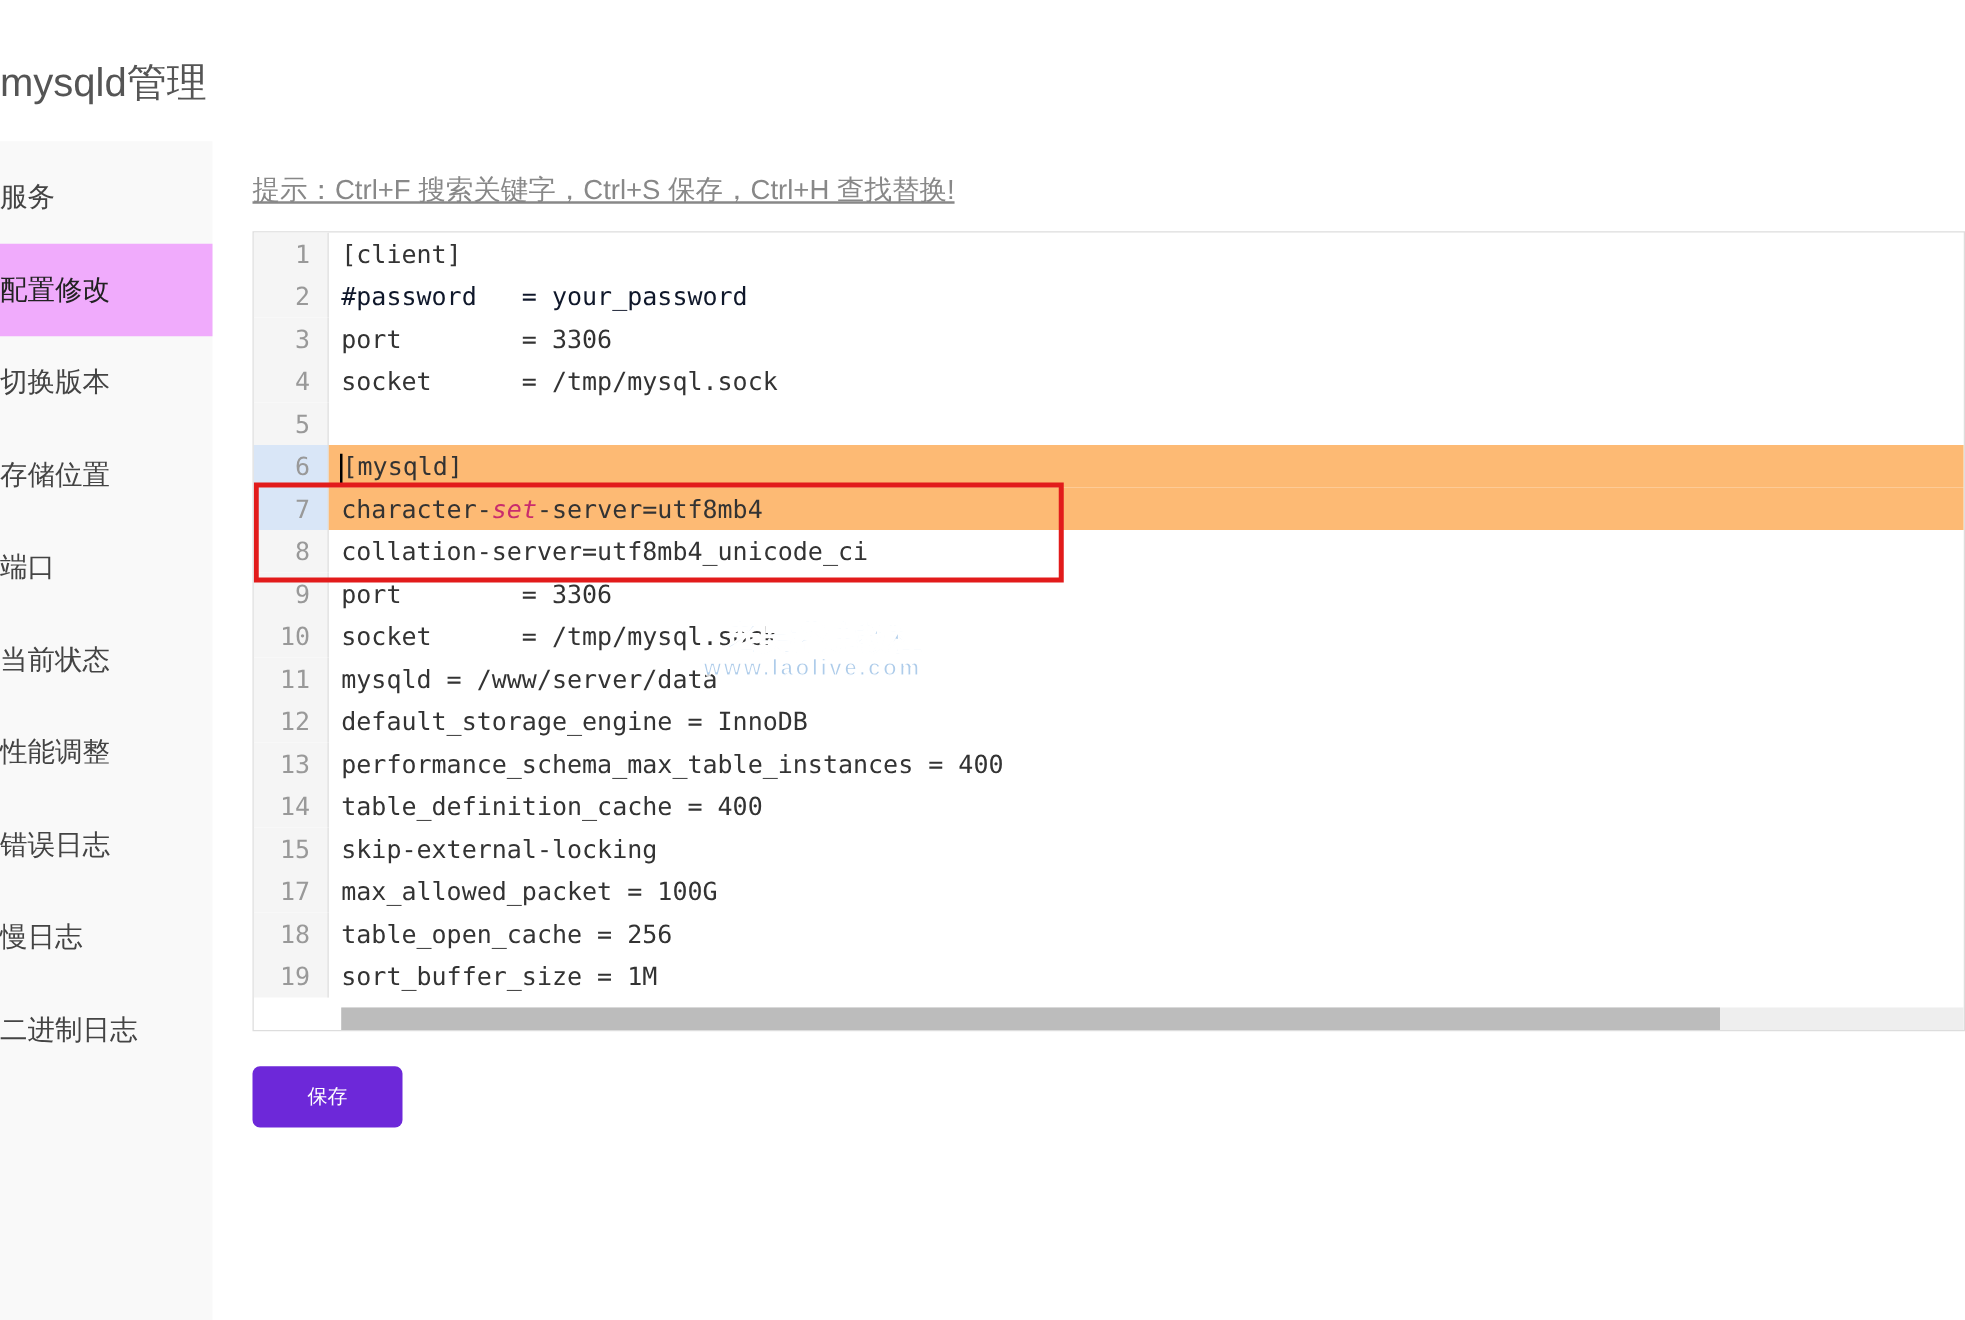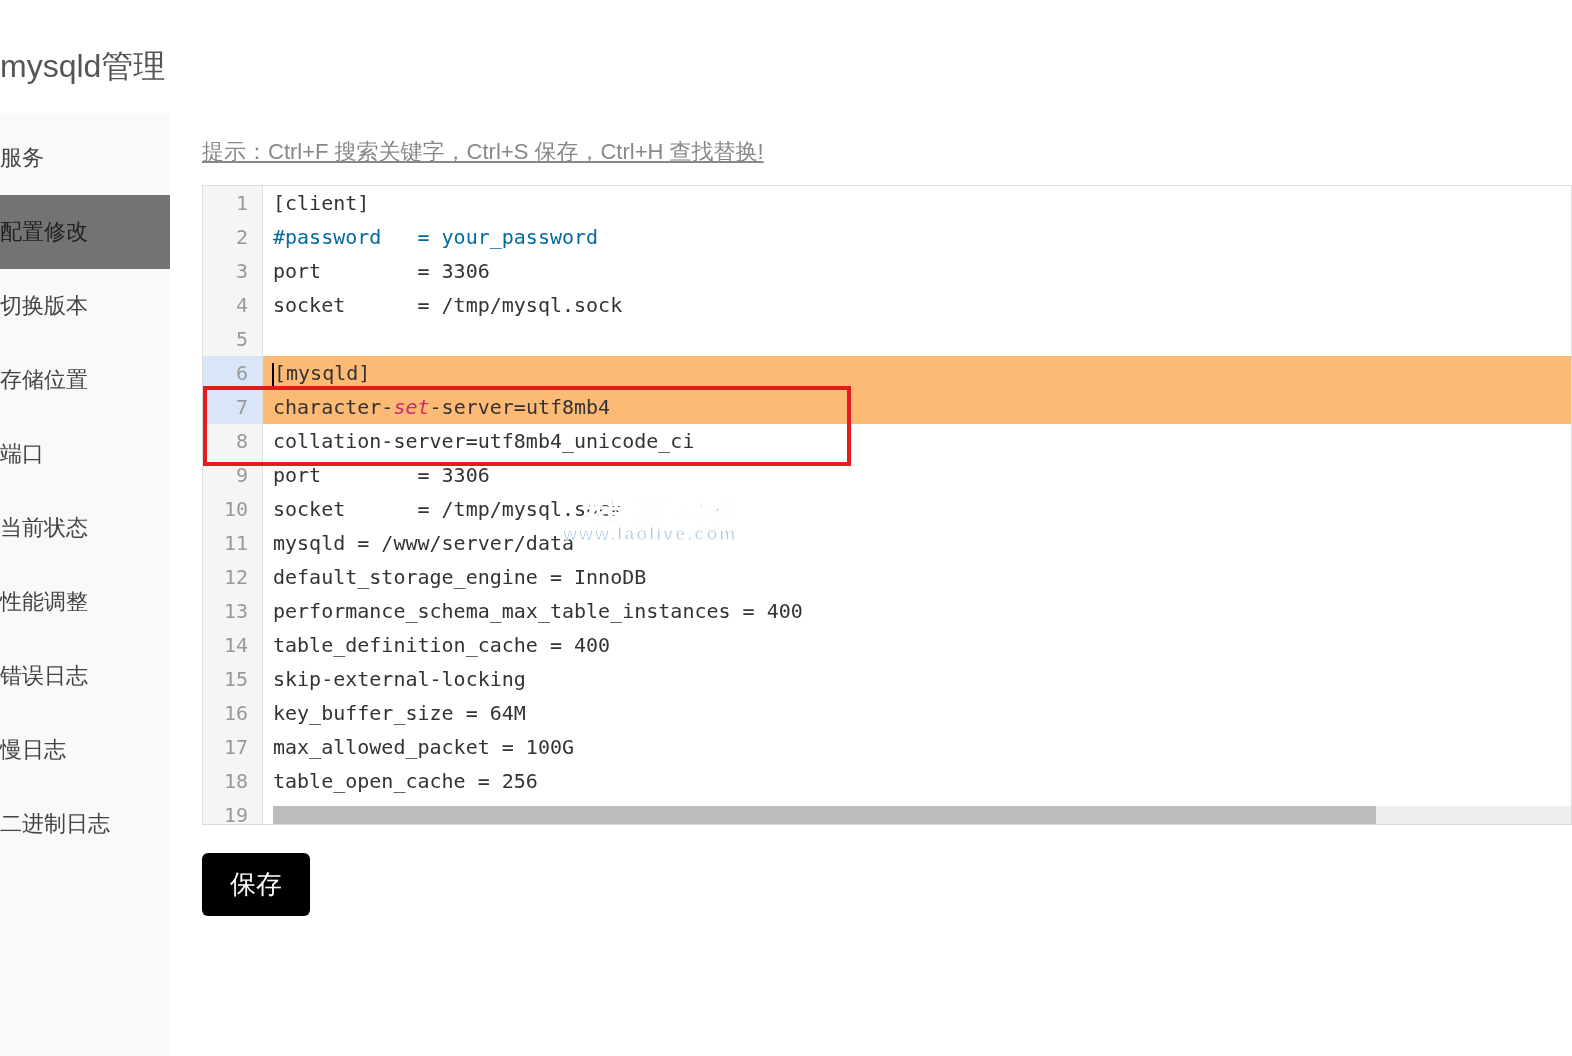--- a/index.html
+++ b/index.html
@@ -29,21 +29,21 @@
     padding-top: 8px;
     flex-shrink: 0;
   }
   .sidebar-item {
     font-size: 22px;
     color: #444;
     padding: 22px 0 22px 0;
     cursor: pointer;
   }
   .sidebar-item.active {
-    background: #737373;
+    background: #f0abfc;
     color: #222;
   }
   .main {
     flex: 1;
     padding: 24px 0 0 32px;
     display: flex;
     flex-direction: column;
     min-width: 0;
   }
   .hint {
@@ -80,21 +80,21 @@
     flex-shrink: 0;
     user-select: none;
   }
   .content {
     padding-left: 10px;
     flex: 1;
     color: #333;
   }
   .selected .content, .selected .gutter { background: #fdba74; }
   .selected .gutter { background: #d9e6f7; }
-  .tok-comment { color: #0369a1; }
+  .tok-comment { color: #0f172a; }
   .tok-keyword { color: #c92c6d; font-style: italic; }
   .cursor-caret {
     border-left: 2px solid #000;
     height: 24px;
     display: inline-block;
     vertical-align: middle;
     margin-left: -1px;
   }
   .redbox {
     position: absolute;
@@ -109,26 +109,26 @@
     right: 0;
     bottom: 0;
   }
   .hscroll-thumb {
     height: 100%;
     background: #bcbcbc;
     width: 85%;
   }
   .save-row { margin-top: 28px; }
   .save-btn {
-    background: #000000;
+    background: #6d28d9;
     color: #fff;
-    font-size: 26px;
+    font-size: 16px;
     border: none;
     border-radius: 6px;
-    padding: 14px 28px;
+    padding: 14px 44px;
     cursor: pointer;
   }
   .watermark {
     position: absolute;
     top: 310px;
     left: 360px;
     font-size: 26px;
     color: rgba(120,170,220,0.6);
     font-weight: bold;
     pointer-events: none;
@@ -170,21 +170,20 @@
           <div class="code-line selected"><div class="gutter">6</div><div class="content"><span class="cursor-caret"></span>[mysqld]</div></div>
           <div class="code-line selected"><div class="gutter">7</div><div class="content">character-<span class="tok-keyword">set</span>-server=utf8mb4</div></div>
           <div class="code-line"><div class="gutter">8</div><div class="content" style="position: relative;"><div style="position: absolute; left: 0px; top: 0px; height: 100%; width: 440px; background: rgb(188, 213, 242); z-index: -1;"></div>collation-server=utf8mb4_unicode_ci</div></div>
           <div class="code-line"><div class="gutter">9</div><div class="content">port        = 3306</div></div>
           <div class="code-line"><div class="gutter">10</div><div class="content">socket      = /tmp/mysql.sock</div></div>
           <div class="code-line"><div class="gutter">11</div><div class="content">mysqld = /www/server/data</div></div>
           <div class="code-line"><div class="gutter">12</div><div class="content">default_storage_engine = InnoDB</div></div>
           <div class="code-line"><div class="gutter">13</div><div class="content">performance_schema_max_table_instances = 400</div></div>
           <div class="code-line"><div class="gutter">14</div><div class="content">table_definition_cache = 400</div></div>
           <div class="code-line"><div class="gutter">15</div><div class="content">skip-external-locking</div></div>
-          <div class="code-line"><div class="gutter">16</div><div class="content">key_buffer_size = 64M</div></div>
           <div class="code-line"><div class="gutter">17</div><div class="content">max_allowed_packet = 100G</div></div>
           <div class="code-line"><div class="gutter">18</div><div class="content">table_open_cache = 256</div></div>
           <div class="code-line"><div class="gutter">19</div><div class="content">sort_buffer_size = 1M</div></div>
         </div>
       <div id="redbox" class="redbox" style="top: 200px; left: 0px; width: 648px; height: 80px;"></div>
       <div class="hscroll-track">
         <div class="hscroll-thumb"></div>
       </div>
       <div class="watermark">
         <div>老吴搭建教程</div>

